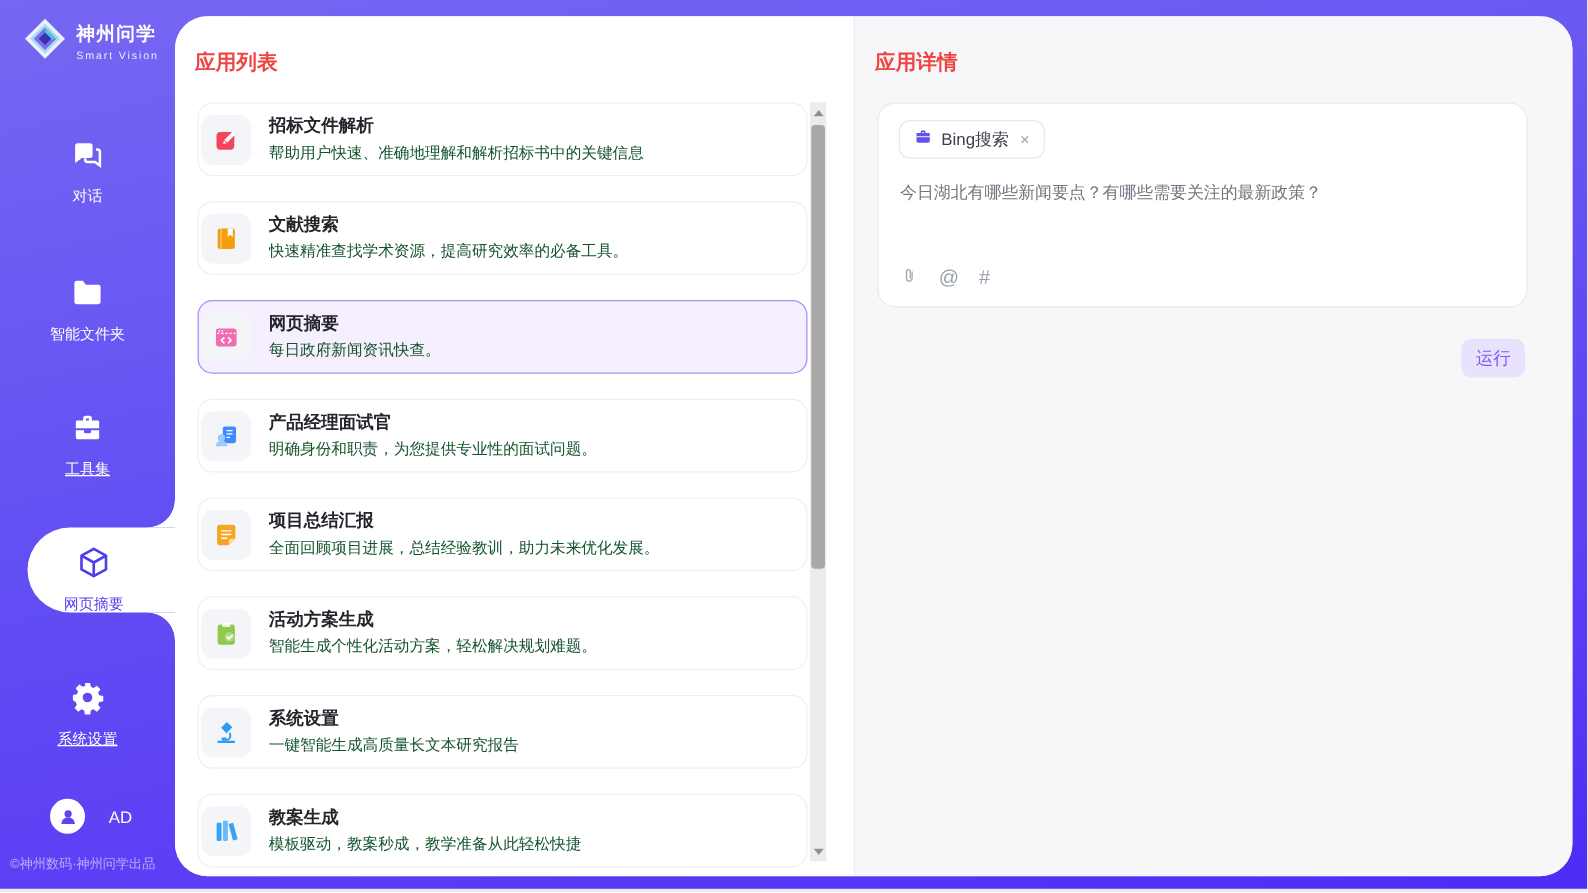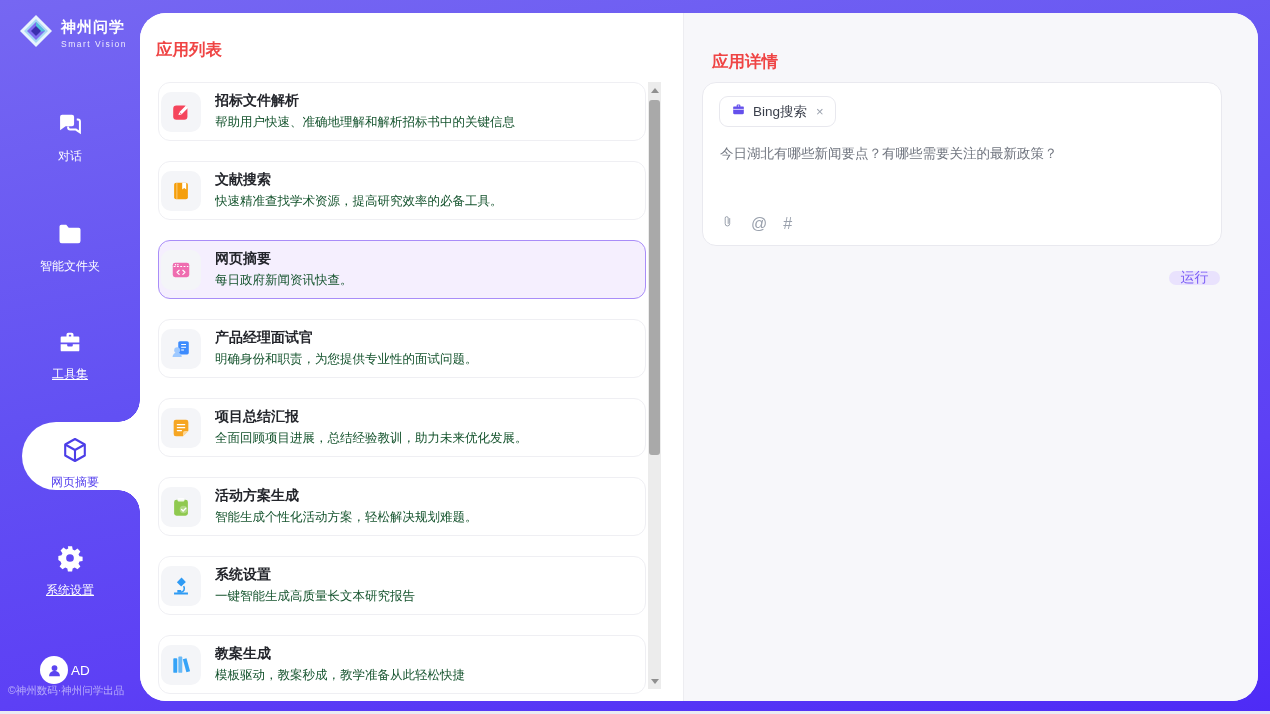--- a/index.html
+++ b/index.html
@@ -17,21 +17,21 @@
     background:radial-gradient(circle at 0 0,rgba(0,0,0,0) 21.5px,#fff 22px);}
   .nav-pill::after{content:"";position:absolute;right:0;bottom:-22px;width:22px;height:22px;
     background:radial-gradient(circle at 0 100%,rgba(0,0,0,0) 21.5px,#fff 22px);}
   .nav-item{position:absolute;left:0;width:140px;text-align:center;cursor:pointer;z-index:2;}
   .nav-item .nav-ic{display:inline-block;width:28px;height:28px;}
   .nav-item .nav-ic svg{width:28px;height:28px;display:block;margin:0 auto;}
   .nav-item .nav-label{display:block;margin-top:6px;font-size:12px;color:#fff;}
   .nav-item.u .nav-label{text-decoration:underline;}
   .nav-item.active{width:118px;left:16px;}
   .nav-item.active .nav-label{color:#5742ee;}
-  .user-row{position:absolute;left:40px;top:656px;display:flex;align-items:center;gap:3px;cursor:pointer;}
+  .user-row{position:absolute;left:40px;top:639px;display:flex;align-items:center;gap:19px;cursor:pointer;}
   .avatar{width:28px;height:28px;border-radius:50%;background:#fff;display:flex;align-items:center;justify-content:center;}
   .avatar svg{width:17px;height:17px;}
   .user-name{color:#fff;font-size:13.5px;}
   .copyright{position:absolute;left:8px;top:684px;width:132px;color:rgba(255,255,255,.55);font-size:10.5px;white-space:nowrap;}
   
   .content{position:absolute;left:140px;top:13px;width:1118px;height:688px;background:#fff;
     border-radius:26px;overflow:hidden;display:flex;z-index:2;}
   .list-panel{width:543px;position:relative;background:#fff;}
   .panel-title{position:absolute;left:16px;top:26px;font-size:16.5px;font-weight:700;color:#ef4444;}
   .card-list{position:absolute;left:18px;top:69px;width:488px;display:flex;flex-direction:column;gap:20px;}
@@ -57,21 +57,21 @@
     background:#fff;border:1px solid #e9e9ef;border-radius:14px;}
   .chip{position:absolute;left:16px;top:13px;height:31px;box-sizing:border-box;display:inline-flex;align-items:center;
     gap:7px;padding:0 11px;border:1px solid #e8e8ee;border-radius:9px;background:#fff;cursor:pointer;}
   .chip svg{width:15px;height:15px;}
   .chip-label{font-size:13.5px;color:#3a3f4b;}
   .chip-close{font-size:13px;color:#9aa1ad;margin-left:2px;cursor:pointer;line-height:1;}
   .query-text{position:absolute;left:17px;top:62px;right:16px;font-size:13.5px;color:#70757f;cursor:text;}
   .input-icons{position:absolute;left:17px;bottom:12px;display:flex;align-items:center;gap:16px;}
   .input-icons .sym{font-size:16px;color:#9aa1ad;font-weight:500;cursor:pointer;}
   .input-icons svg{width:15px;height:15px;cursor:pointer;}
-  .run-btn{position:absolute;right:38px;top:258px;width:51px;height:14px;border:none;border-radius:8px;
+  .run-btn{position:absolute;right:38px;top:258px;width:51px;height:31px;border:none;border-radius:8px;
     background:#e9e2fd;color:#7a5cf6;font-size:14px;cursor:pointer;display:flex;align-items:center;justify-content:center;
     font-family:inherit;}
 </style>
 </head>
 <body>
 
 <div class="screen">
   <div class="purple-bg"></div>
 
   <aside class="sidebar">
@@ -244,21 +244,21 @@
             <span class="tri-up"></span>
           </span>
         <span class="sb-thumb"></span>
         <span class="sb-arrow down">
             <span class="tri-down"></span>
           </span>
       </div>
     </section>
 
     <section class="detail-panel">
-      <h2 class="panel-title" style="margin:12px">应用详情</h2>
+      <h2 class="panel-title" style="margin:0">应用详情</h2>
 
       <div class="input-card">
         <span class="chip">
           <span>
             <svg viewBox="0 0 24 24">
                 <path fill="#6450ec" d="M9 7V5.5A1.6 1.6 0 0 1 10.6 3.9h2.8A1.6 1.6 0 0 1 15 5.5V7h4.4a1.1 1.1 0 0 1 1.1 1.1v9.3a2.1 2.1 0 0 1-2.1 2.1H5.6a2.1 2.1 0 0 1-2.1-2.1V8.1A1.1 1.1 0 0 1 4.6 7H9zm2-1.4V7h2V5.6h-2z"></path>
                 <path d="M3.5 11.8h17" stroke="#fff" stroke-width="1.2"></path>
               </svg>
           </span>
           <span class="chip-label">Bing搜索</span>

